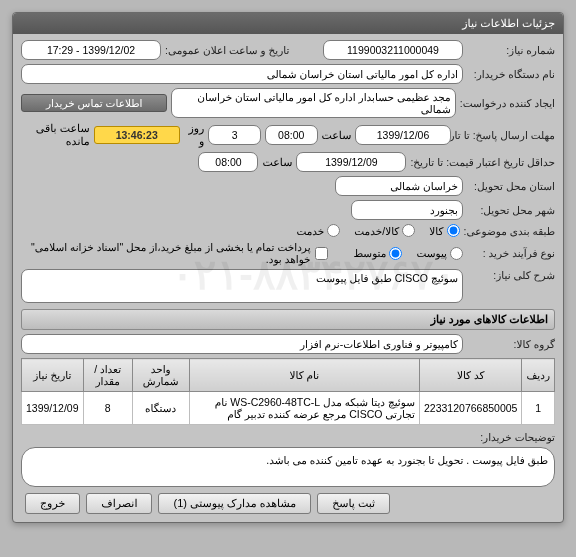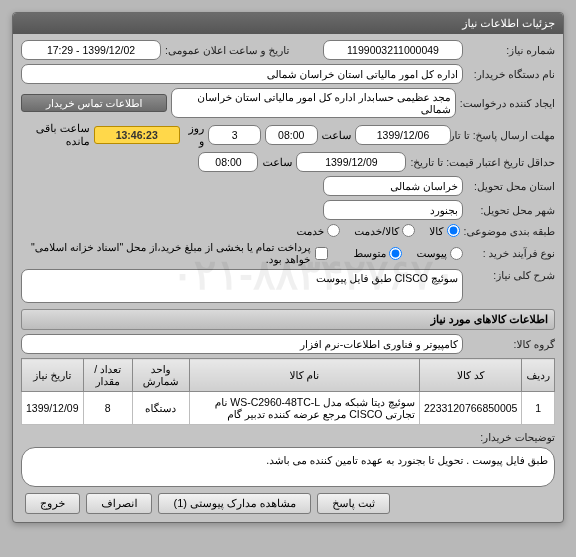--- a/index.html
+++ b/index.html
@@ -177,26 +177,26 @@
 
     <div class="row">
       <span class="label">حداقل تاریخ اعتبار قیمت: تا تاریخ:</span>
       <div class="field fixed110">1399/12/09</div>
       <span>ساعت</span>
       <div class="field fixed60">08:00</div>
     </div>
 
     <div class="row">
       <span class="label">استان محل تحویل:</span>
-      <div class="field" style="width:140px">خراسان شمالی</div>
+      <div class="field" style="width:128px">خراسان شمالی</div>
     </div>
 
     <div class="row">
       <span class="label">شهر محل تحویل:</span>
-      <div class="field" style="width:140px">بجنورد</div>
+      <div class="field" style="width:112px">بجنورد</div>
     </div>
 
     <div class="row">
       <span class="label">طبقه بندی موضوعی:</span>
       <div class="radio-group">
         <label>
             <input type="radio" checked="" style="">
             <span>کالا</span>
           </label>
         <label>

